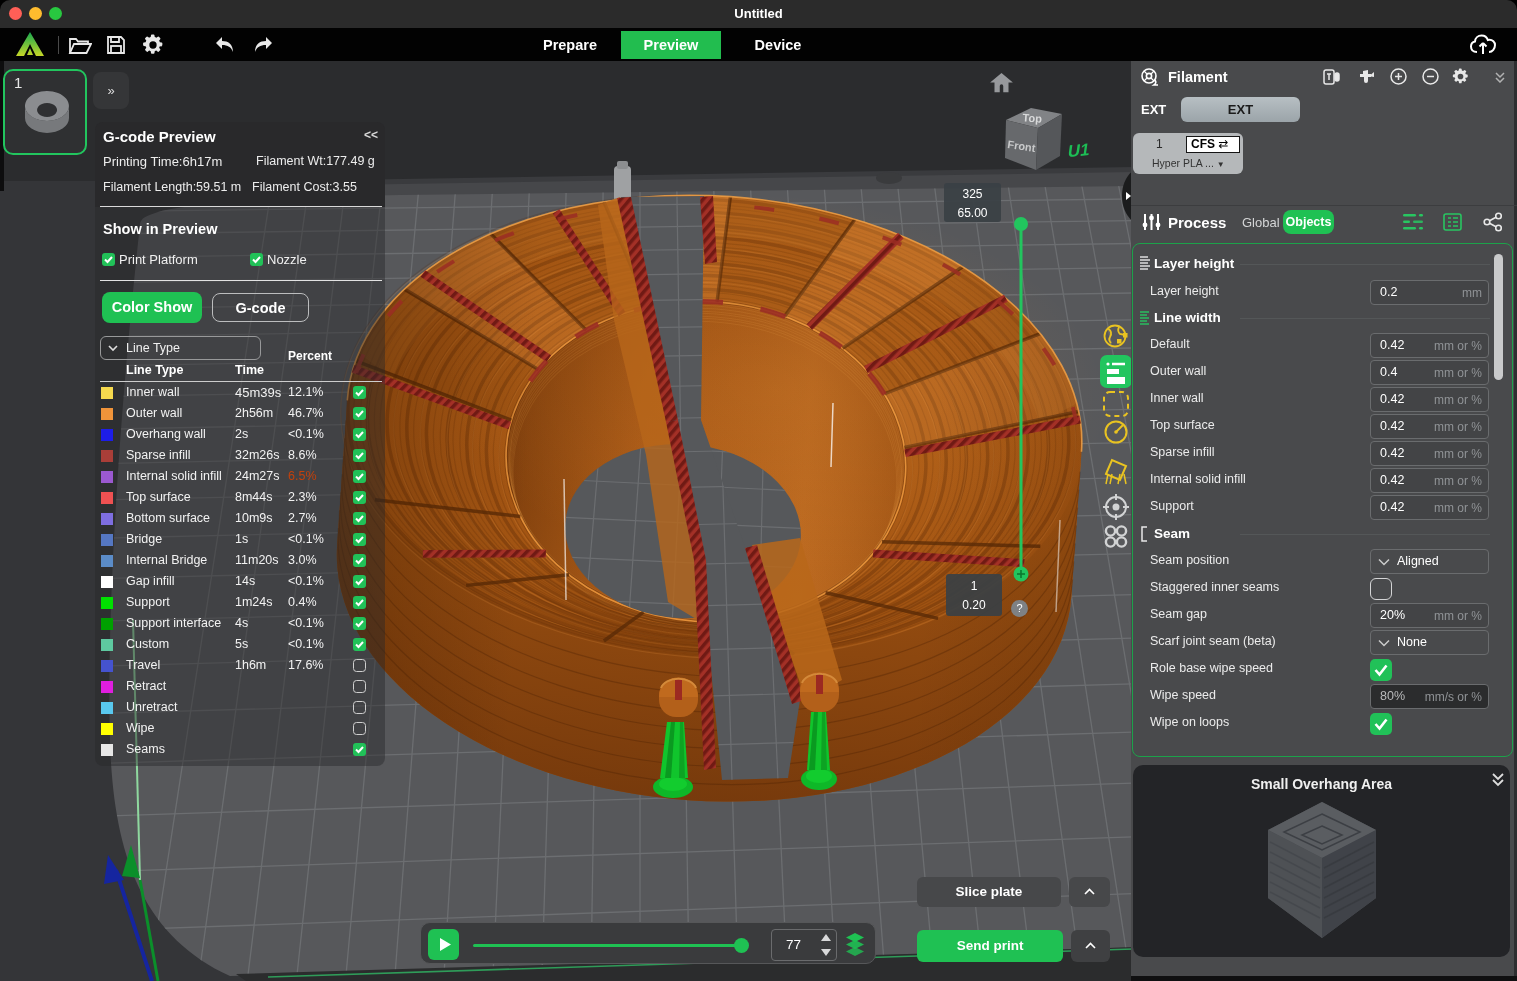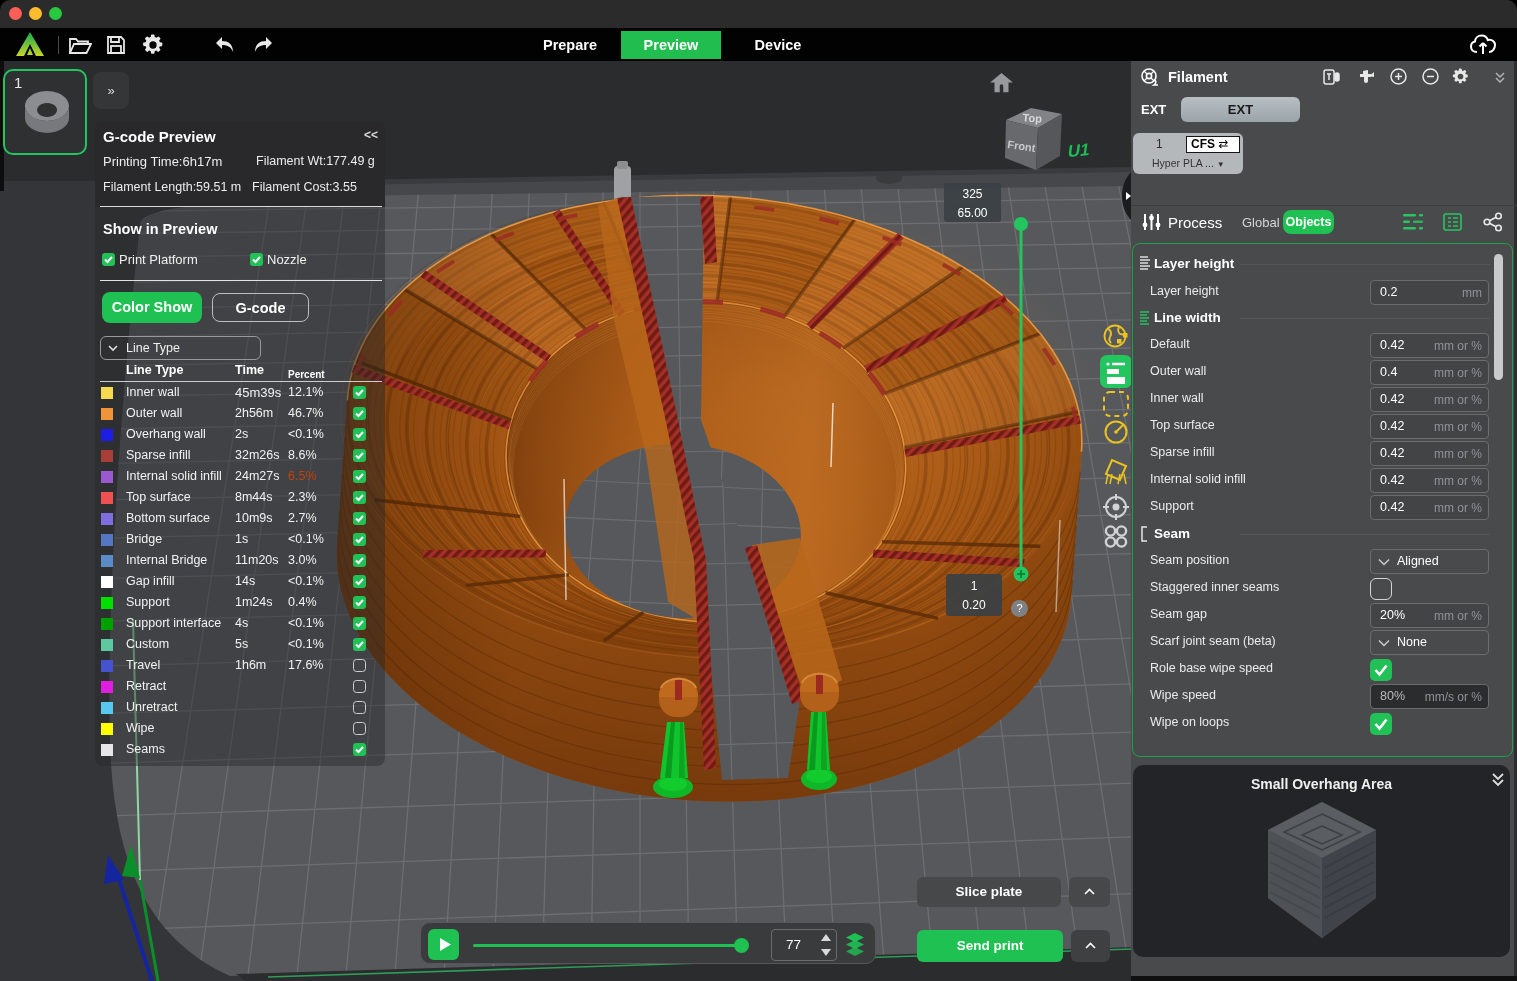--- a/index.html
+++ b/index.html
@@ -4,20 +4,21 @@
 body{width:1517px;height:981px;background:#000;position:relative;overflow:hidden;}
 #win{position:absolute;inset:0;border-radius:10px 10px 0 0;overflow:hidden;}
 .abs{position:absolute;}
 </style></head><body>
 <div id="win">
 
 <div class="abs" style="left:0;top:0;width:1517px;height:28px;background:#2b2b2b;"></div>
 <div class="abs" style="left:9px;top:7px;width:13px;height:13px;border-radius:50%;background:#ff5f57;"></div>
 <div class="abs" style="left:29px;top:7px;width:13px;height:13px;border-radius:50%;background:#febc2e;"></div>
 <div class="abs" style="left:49px;top:7px;width:13px;height:13px;border-radius:50%;background:#28c840;"></div>
+<div class="abs" style="left:0;top:6px;width:1517px;text-align:center;color:#fff;font-weight:bold;font-size:13px;">Untitled</div>
 
 <div class="abs" style="left:0;top:28px;width:1517px;height:33px;background:#020202;"></div>
 <svg class="abs" style="left:14px;top:31px;" width="32" height="27" viewBox="0 0 32 27">
  <defs>
         <linearGradient id="lg" x1="0" y1="0" x2="0" y2="1">
           <stop offset="0" stop-color="#18a94f"></stop>
           <stop offset="1" stop-color="#c6d628"></stop>
         </linearGradient>
       </defs>
  <path d="M16,1 L30,25 L22,25 L16,13 L10,25 L2,25 Z M16,17 L19,24 L13,24 Z" fill="url(#lg)"></path>
@@ -569,21 +570,21 @@
 <div class="abs" style="left:100px;top:280px;width:282px;height:1px;background:#e2e2e2;"></div>
 <div class="abs" style="left:102px;top:292px;width:100px;height:31px;background:#1fc153;border-radius:8px;color:#fff;font-weight:bold;font-size:14.5px;text-align:center;line-height:31px;">Color Show</div>
 <div class="abs" style="left:212px;top:293px;width:97px;height:29px;border:1.2px solid #bcbdbe;border-radius:8px;color:#fff;font-weight:bold;font-size:14.5px;text-align:center;line-height:29px;">G-code</div>
 <div class="abs" style="left:100px;top:336px;width:161px;height:24px;border:1px solid #98999a;border-radius:6px;"></div>
 <svg class="abs" style="left:107px;top:343px" width="12" height="10" fill="none" stroke="#ddd" stroke-width="1.6">
       <path d="M2,3 L6,7 L10,3"></path>
     </svg>
 <div class="abs" style="left:126px;top:341px;color:#f0f0f0;font-size:12.5px;">Line Type</div>
 <div class="abs" style="left:126px;top:363px;color:#fff;font-weight:bold;font-size:12.5px;">Line Type</div>
 <div class="abs" style="left:235px;top:363px;color:#fff;font-weight:bold;font-size:12.5px;">Time</div>
-<div class="abs" style="left:288px;top:369px;color:#fff;font-weight:bold;font-size:10px;">Percent</div>
+<div class="abs" style="left:288px;top:349px;color:#fff;font-weight:bold;font-size:12px;">Percent</div>
 <div class="abs" style="left:100px;top:381px;width:282px;height:1px;background:#cdcdcd;"></div>
 <div class="abs" style="left:101px;top:387px;width:12px;height:12px;background:#f5d94e;"></div>
     <div class="abs" style="left:126px;top:385px;font-size:12.5px;color:#f2f2f2;">Inner wall</div>
     <div class="abs" style="left:235px;top:385px;font-size:13px;color:#f2f2f2;">45m39s</div>
     <div class="abs" style="left:288px;top:385px;font-size:12.5px;color:#f2f2f2;">12.1%</div>
     <div class="abs" style="left:353px;top:386px;width:13px;height:13px;background:#21c158;border-radius:3px;"></div>
     <svg class="abs" style="left:353px;top:386px" width="13" height="13" fill="none" stroke="#fff" stroke-width="2">
       <path d="M3,6.5 L5.5,9 L10,4"></path>
     </svg>
     <div class="abs" style="left:101px;top:408px;width:12px;height:12px;background:#f0943a;"></div>
@@ -743,21 +744,21 @@
 <div class="abs" style="left:1131px;top:205px;width:386px;height:1px;background:#3c3d3f;"></div>
 
 <svg class="abs" style="left:1142px;top:213px" width="19" height="18" viewBox="0 0 19 18" stroke="#fff" stroke-width="2" fill="#fff">
  <line x1="3" y1="1" x2="3" y2="17"></line>
       <line x1="9.5" y1="1" x2="9.5" y2="17"></line>
       <line x1="16" y1="1" x2="16" y2="17"></line>
  <circle cx="3" cy="12" r="2.4" stroke="none"></circle>
       <circle cx="9.5" cy="5" r="2.4" stroke="none"></circle>
       <circle cx="16" cy="12" r="2.4" stroke="none"></circle>
 </svg>
-<div class="abs" style="left:1168px;top:214px;color:#fff;font-weight:normal;font-size:15px;">Process</div>
+<div class="abs" style="left:1168px;top:214px;color:#fff;font-weight:bold;font-size:15px;">Process</div>
 <div class="abs" style="left:1242px;top:215px;color:#d5d6d7;font-size:13px;">Global</div>
 <div class="abs" style="left:1283px;top:210px;width:51px;height:24px;background:#1fc153;border-radius:8px;color:#fff;font-weight:bold;font-size:12.5px;text-align:center;line-height:24px;">Objects</div>
 <svg class="abs" style="left:1403px;top:213px" width="20" height="18" viewBox="0 0 20 18" fill="#28c661">
  <rect x="0" y="1" width="13" height="2.6" rx="1.3"></rect>
       <rect x="16" y="1" width="4" height="2.6" rx="1.3"></rect>
  <rect x="0" y="7.5" width="7" height="2.6" rx="1.3"></rect>
       <rect x="10" y="7.5" width="10" height="2.6" rx="1.3" opacity="0.85"></rect>
  <rect x="0" y="14" width="13" height="2.6" rx="1.3"></rect>
       <rect x="16" y="14" width="4" height="2.6" rx="1.3"></rect>
 </svg>

